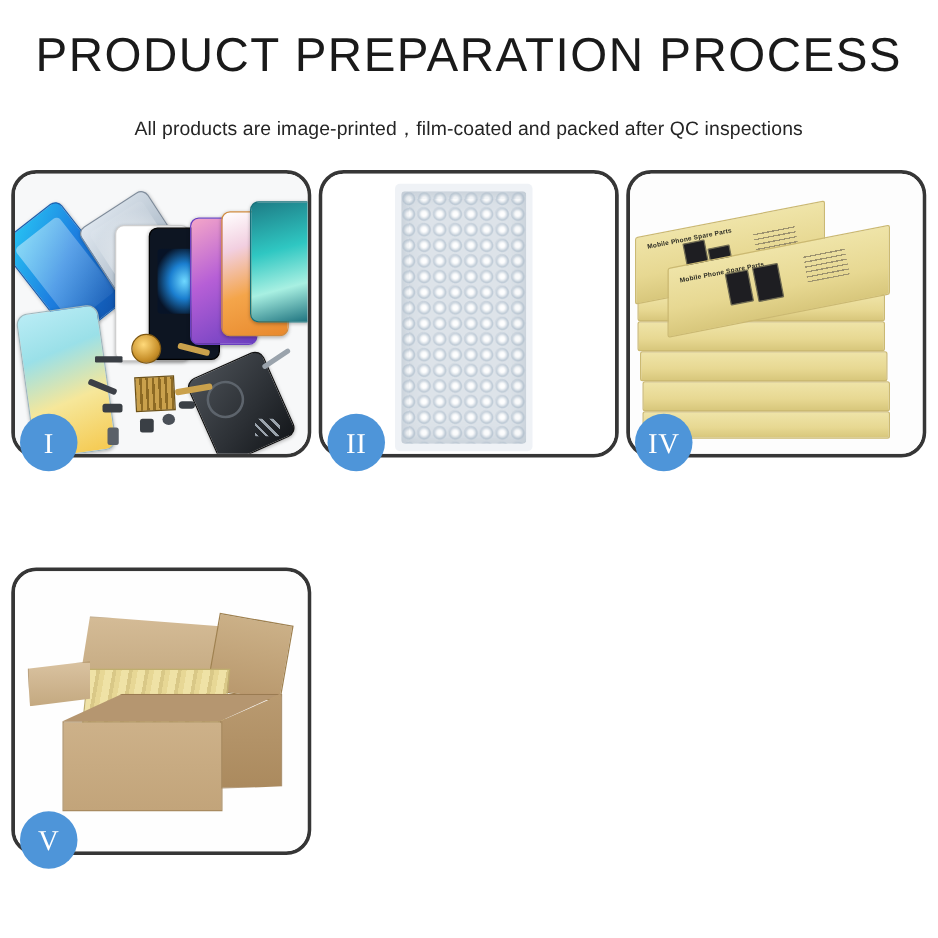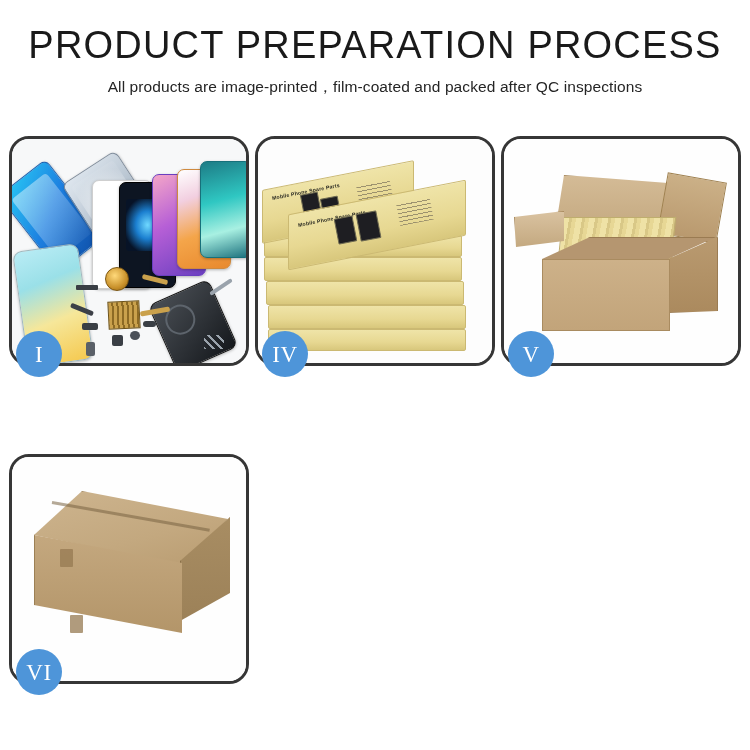--- a/index.html
+++ b/index.html
@@ -30,21 +30,21 @@
   .title {
     font-size: 38px;
     letter-spacing: 1.2px;
     font-weight: 400;
     color: #1a1a1a;
     line-height: 1.05;
     font-family: "Liberation Sans", sans-serif;
     white-space: nowrap;
   }
   .subtitle {
-    margin-top: 11px;
+    margin-top: 27px;
     font-size: 15.5px;
     color: #252525;
     font-weight: 400;
     letter-spacing: 0.1px;
     white-space: nowrap;
   }
 
   
   .grid {
     position: absolute;
@@ -451,20 +451,28 @@
         <div class="part" style="left:131px;top:182px;width:13px;height:6px;border-radius:3px;"></div>
         <div class="flex-cable" style="left:130px;top:138px;width:26px;transform:rotate(14deg);"></div>
         <div class="flex-cable" style="left:128px;top:170px;width:30px;transform:rotate(-10deg);"></div>
         <div class="flex-cable" style="left:58px;top:168px;width:24px;transform:rotate(22deg);background:#3c4047;"></div>
         <div class="part" style="left:196px;top:146px;width:26px;height:4px;transform:rotate(-34deg);background:#9aa3ac;border-radius:2px;"></div>
         <div class="part" style="left:192px;top:196px;width:20px;height:14px;background:repeating-linear-gradient(45deg,#9aa3ac 0 2px,rgba(0,0,0,0) 2px 6px);"></div>
       </div>
       <div class="badge">I</div>
     </div>
 
+    <div class="panel">
+      <div class="panel-inner p2">
+        <div class="wrap-sheet"></div>
+        <div class="bubbles"></div>
+        <div class="bubbles2"></div>
+      </div>
+      <div class="badge">II</div>
+    </div>
 
 
     <div class="panel">
       <div class="panel-inner p4">
 
         <div class="ybox" style="left:10px;top:190px;width:196px;height:20px;border-radius:2px;"></div>
         <div class="ybox" style="left:10px;top:166px;width:196px;height:22px;border-radius:2px;"></div>
         <div class="ybox" style="left:8px;top:142px;width:196px;height:22px;border-radius:2px;"></div>
         <div class="ybox" style="left:6px;top:118px;width:196px;height:22px;border-radius:2px;"></div>
         <div class="ybox" style="left:6px;top:96px;width:196px;height:20px;border-radius:2px;"></div>
@@ -490,26 +498,15 @@
         <div class="flap-right"></div>
         <div class="inner-boxes"></div>
         <div class="flap-left"></div>
         <div class="carton-top"></div>
         <div class="carton-side"></div>
         <div class="carton-front"></div>
       </div>
       <div class="badge">V</div>
     </div>
 
-    <div class="panel">
-      <div class="panel-inner p6">
-        <div class="c6-top"></div>
-        <div class="c6-seam"></div>
-        <div class="c6-side"></div>
-        <div class="c6-front"></div>
-        <div class="c6-tape" style="left:48px;top:92px;"></div>
-        <div class="c6-tape" style="left:58px;top:158px;"></div>
-      </div>
-      <div class="badge">VI</div>
-    </div>
 
   </div>
 </div>
 
 </body></html>

